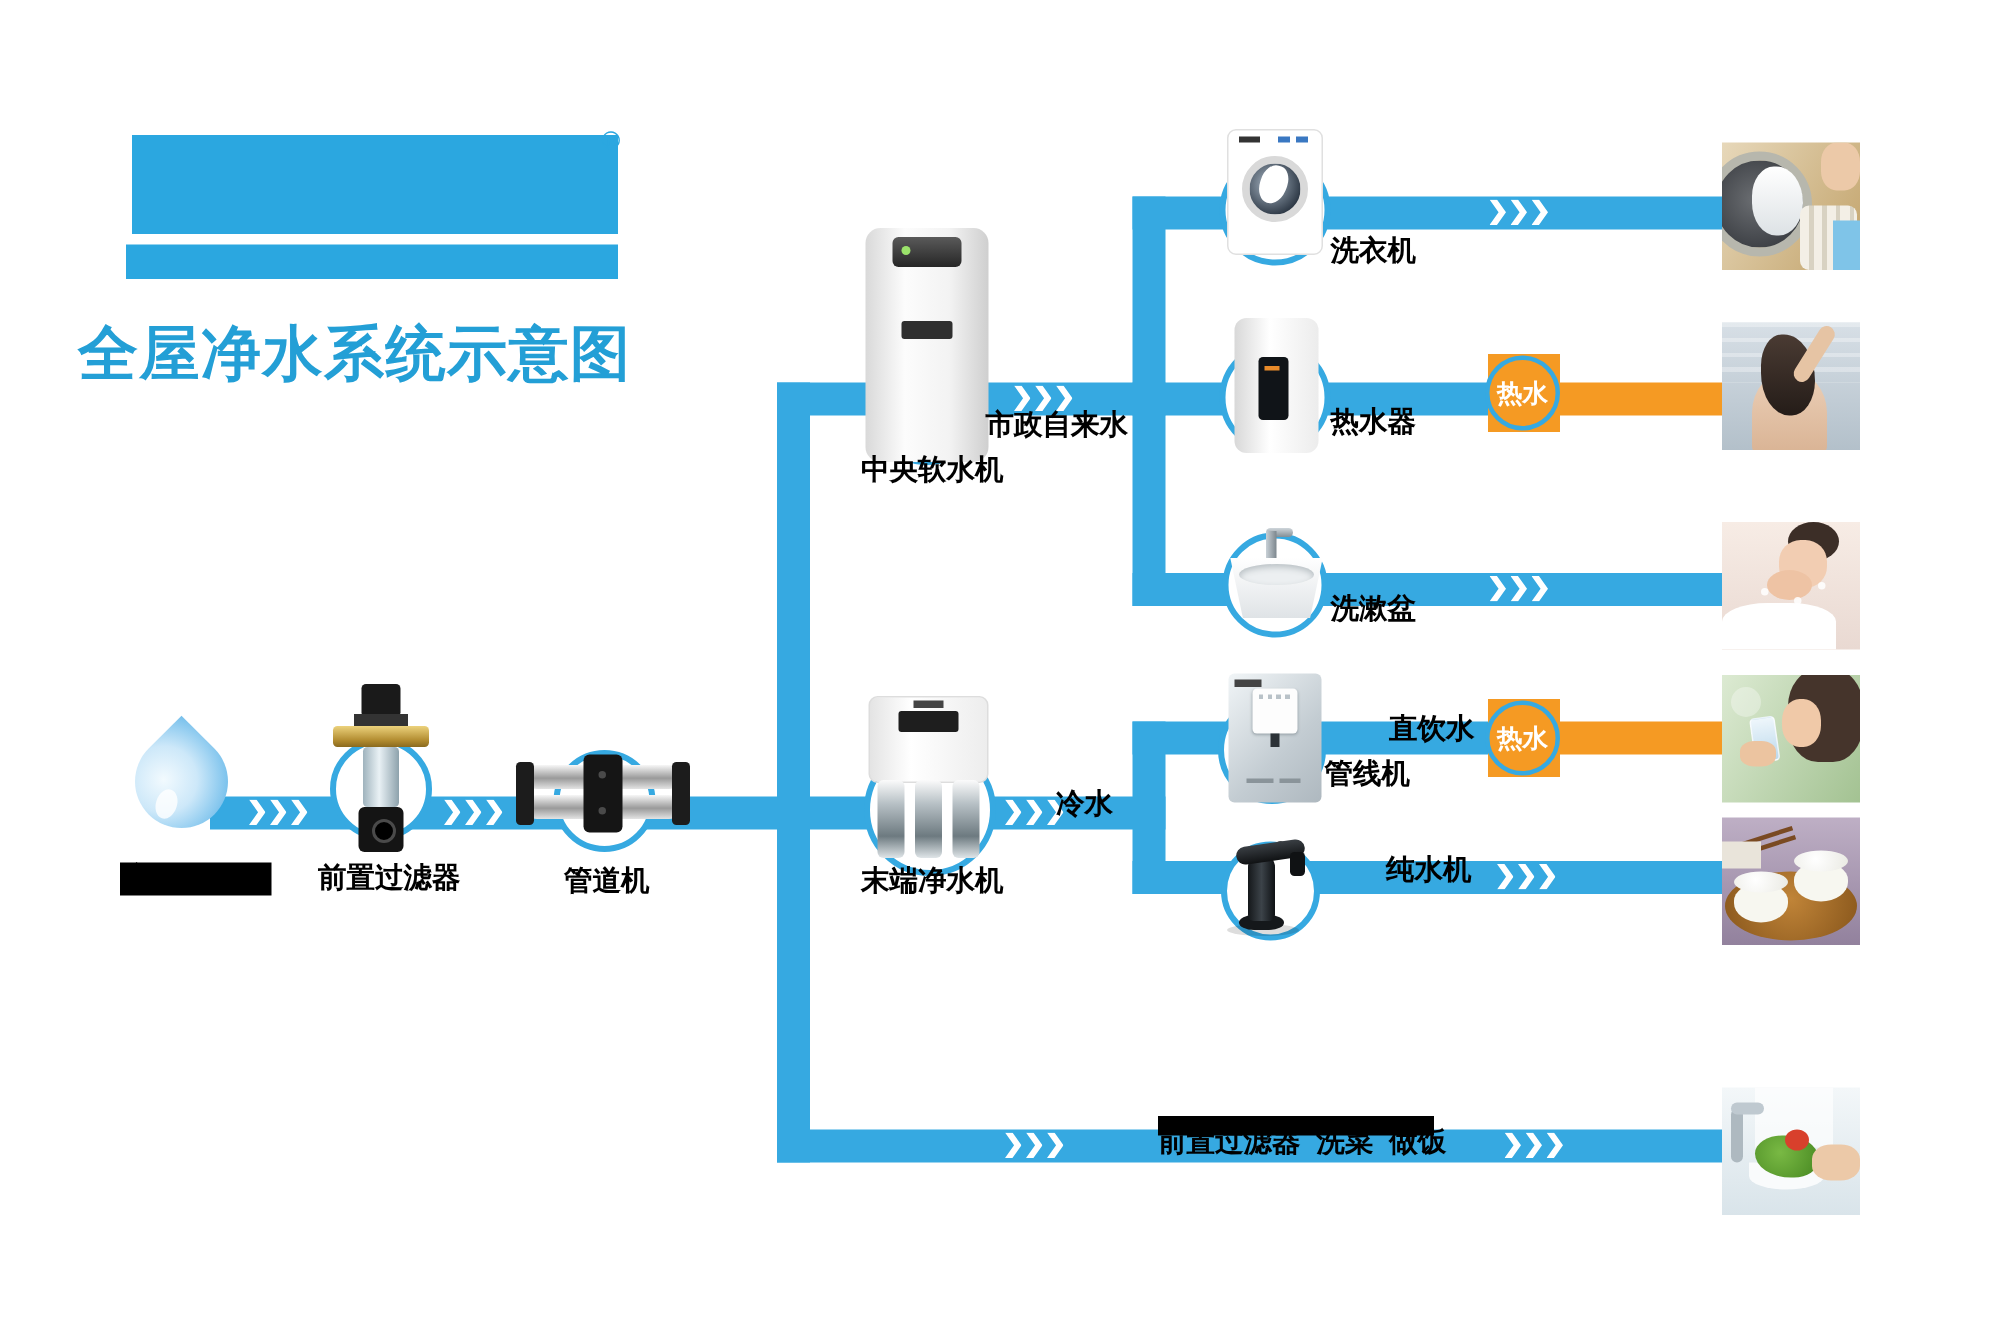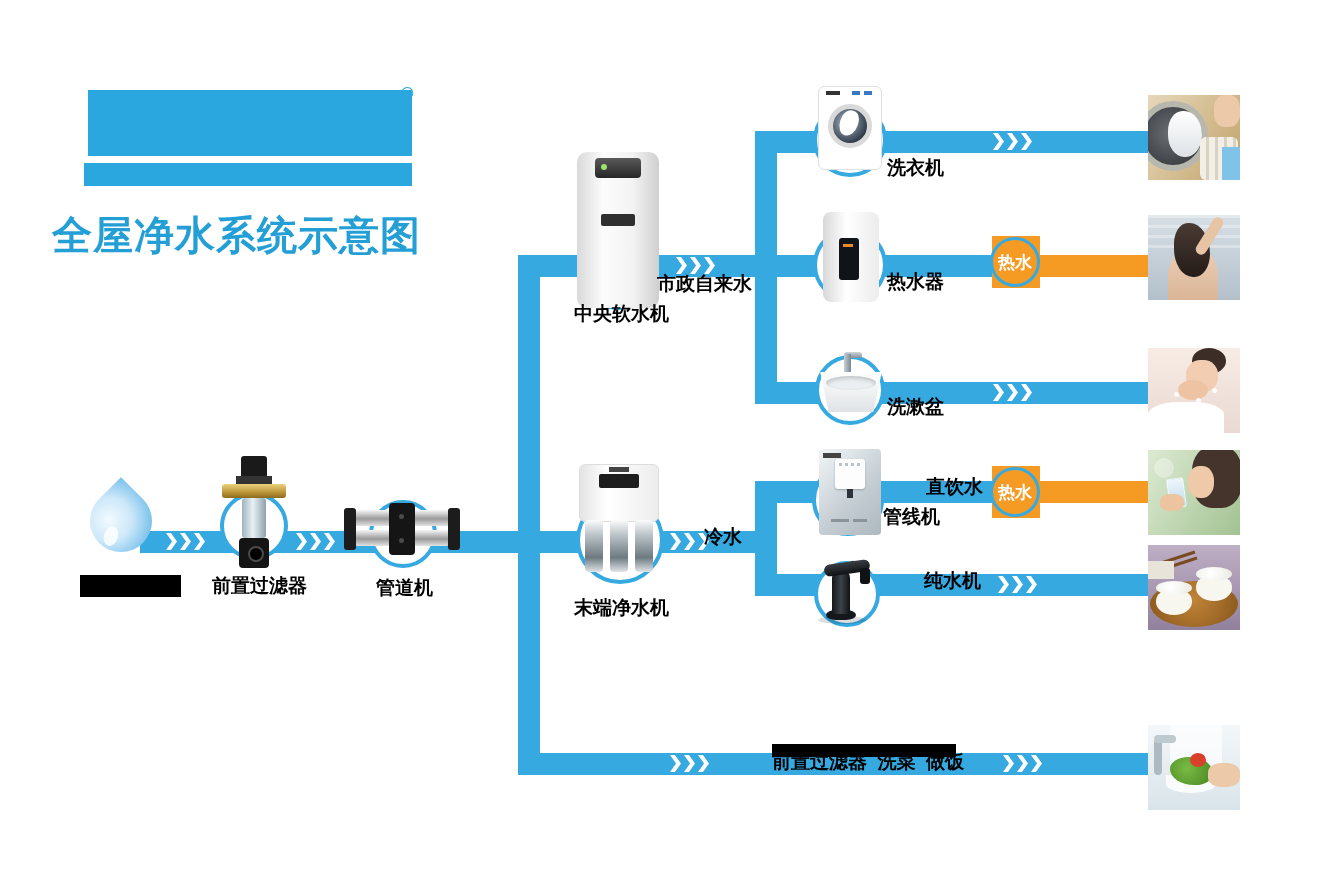--- a/index.html
+++ b/index.html
@@ -325,21 +325,21 @@
   </div>
   <div class="badge" style="left:992px;top:466px;">
     <div class="bcirc">热水</div>
   </div>
 
   <div class="lbl redact" style="left:80px;top:575px;">市政自来水</div>
   <div class="lbl" style="left:212px;top:575px;">前置过滤器</div>
   <div class="lbl" style="left:376px;top:577px;">管道机</div>
   <div class="lbl" style="left:574px;top:303px;">中央软水机</div>
   <div class="lbl" style="left:657px;top:273px;">市政自来水</div>
-  <div class="lbl" style="left:574px;top:577px;margin-top:20px;">末端净水机</div>
+  <div class="lbl" style="left:574px;top:577px;">末端净水机</div>
   <div class="lbl" style="left:704px;top:526px;">冷水</div>
   <div class="lbl" style="left:887px;top:157px;">洗衣机</div>
   <div class="lbl" style="left:887px;top:271px;">热水器</div>
   <div class="lbl" style="left:887px;top:396px;">洗漱盆</div>
   <div class="lbl" style="left:926px;top:476px;">直饮水</div>
   <div class="lbl" style="left:883px;top:506px;">管线机</div>
   <div class="lbl" style="left:924px;top:570px;">纯水机</div>
   <div class="lbl" style="left:772px;top:751px;">前置过滤器  洗菜  做饭</div>
   <div class="bar-black" style="left:772px;top:744px;width:184px;height:13px;"></div>
 

